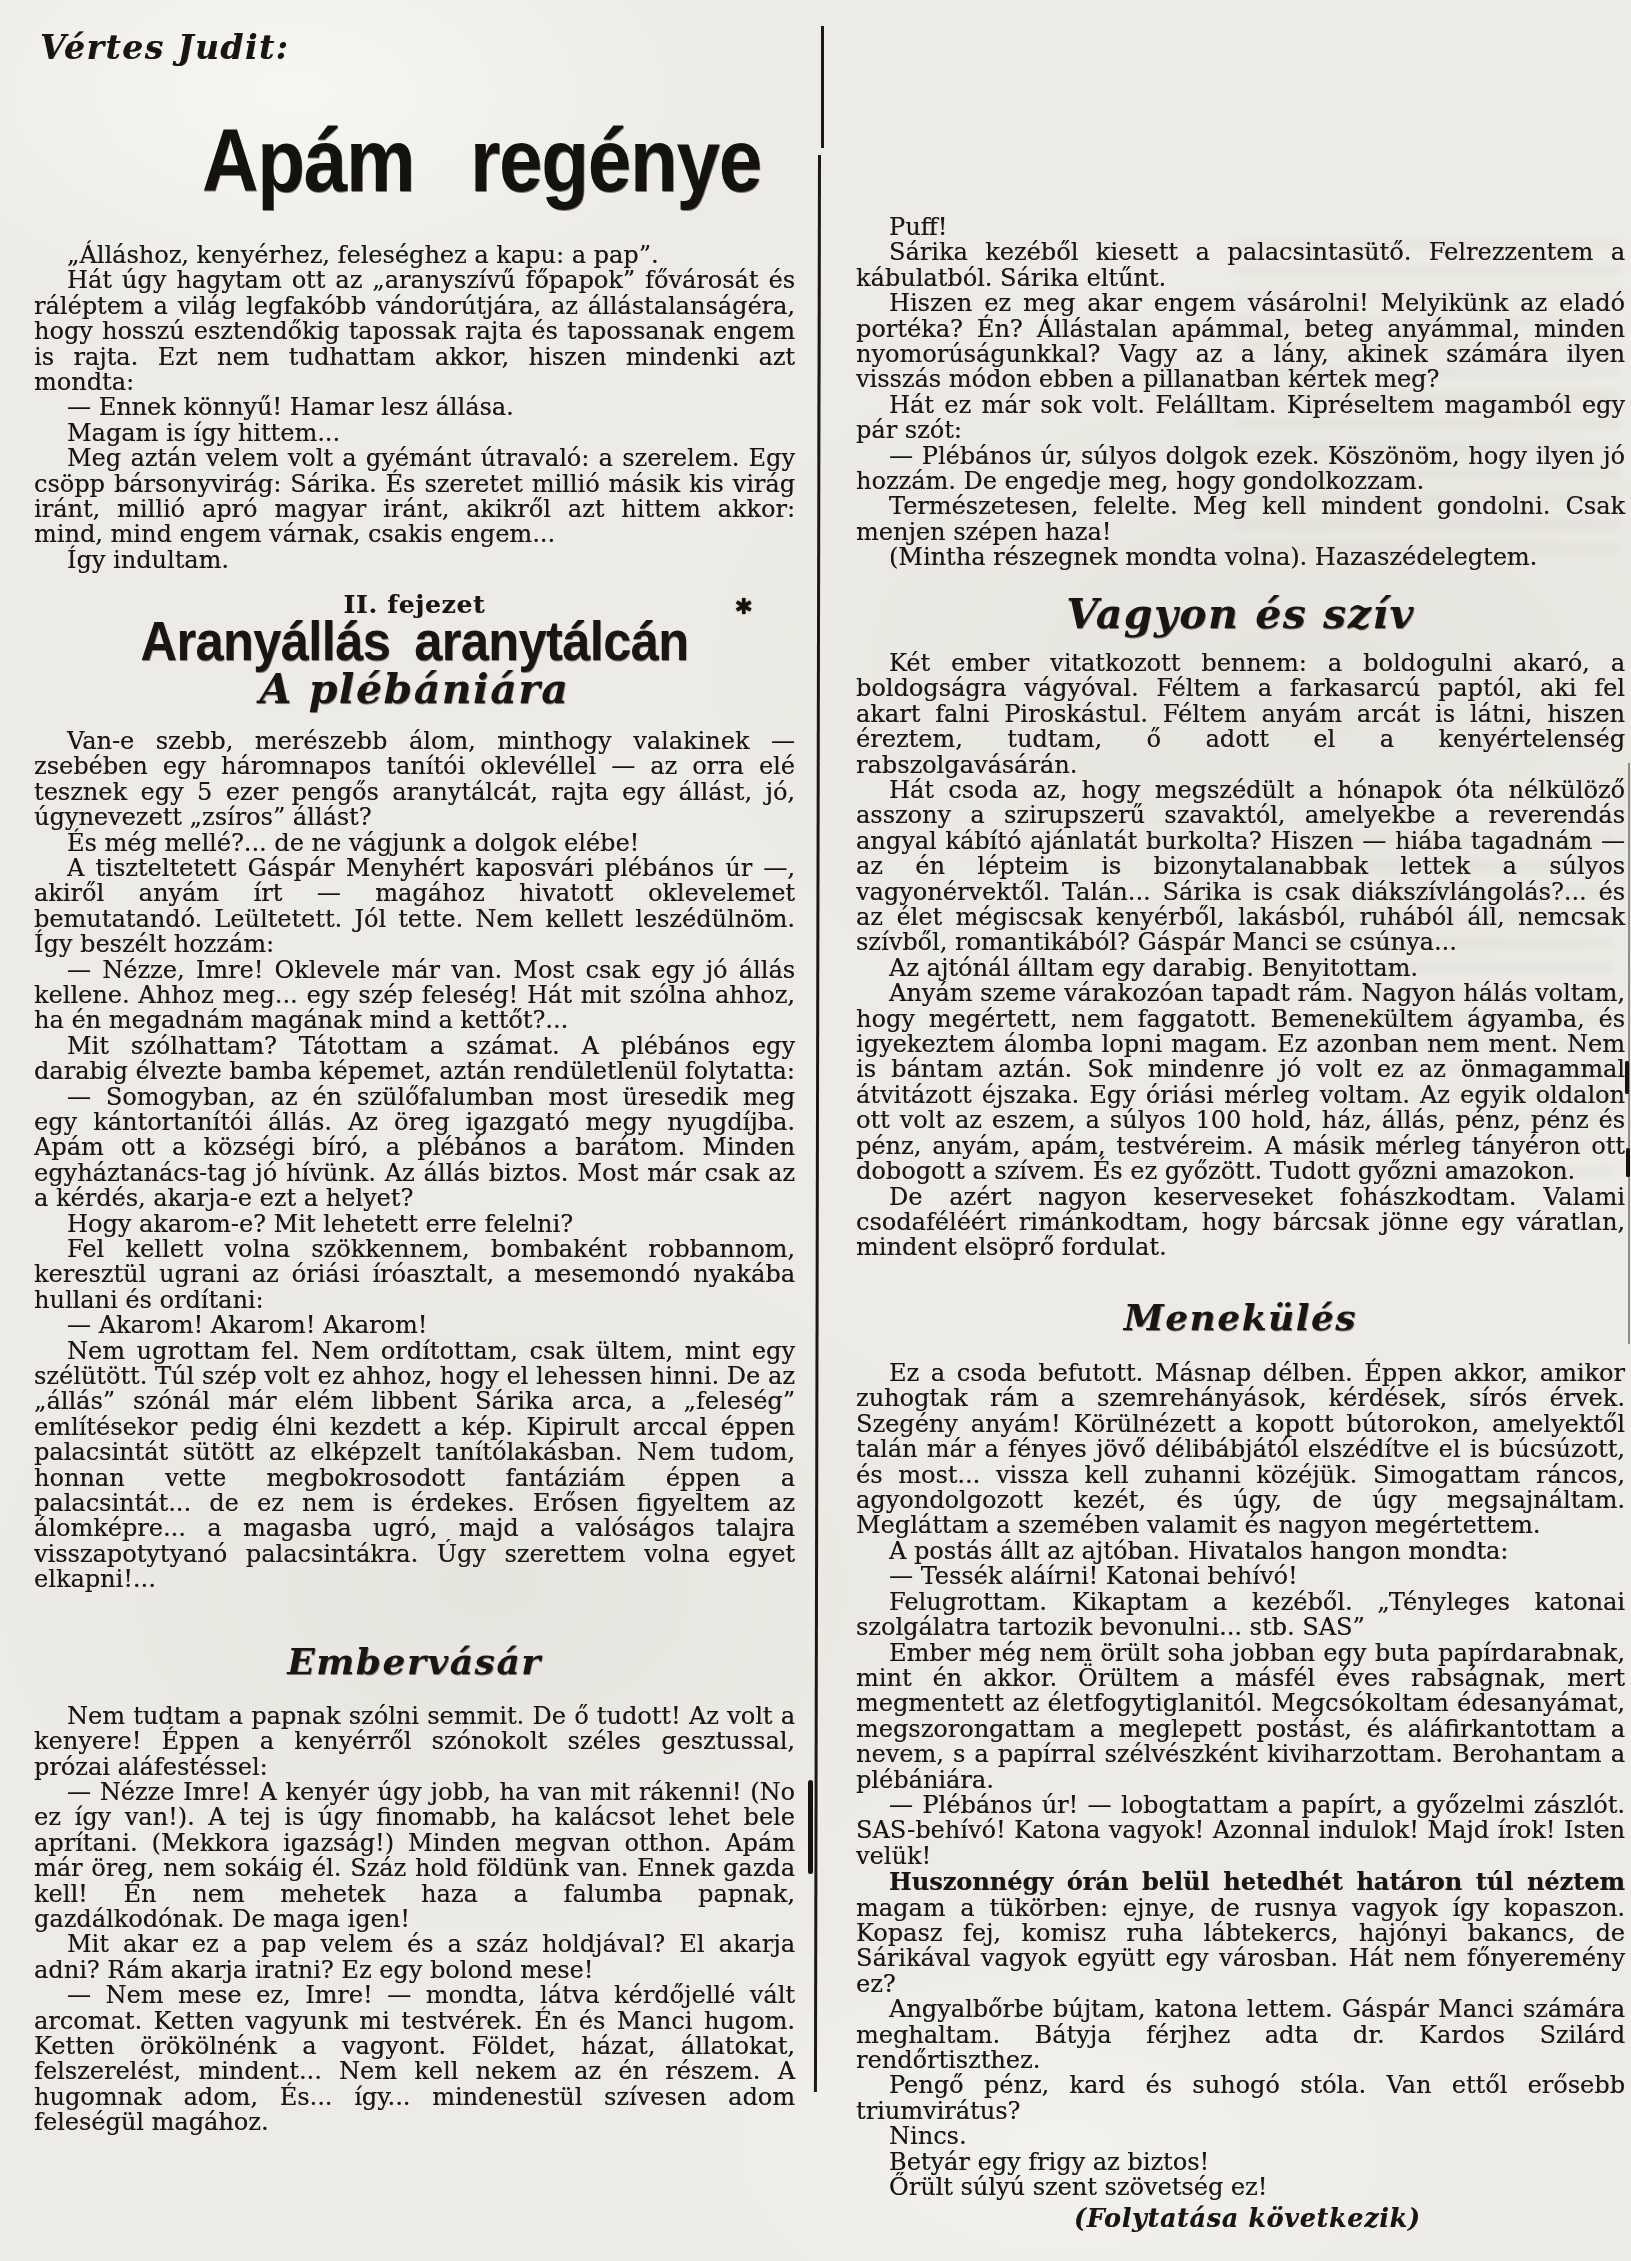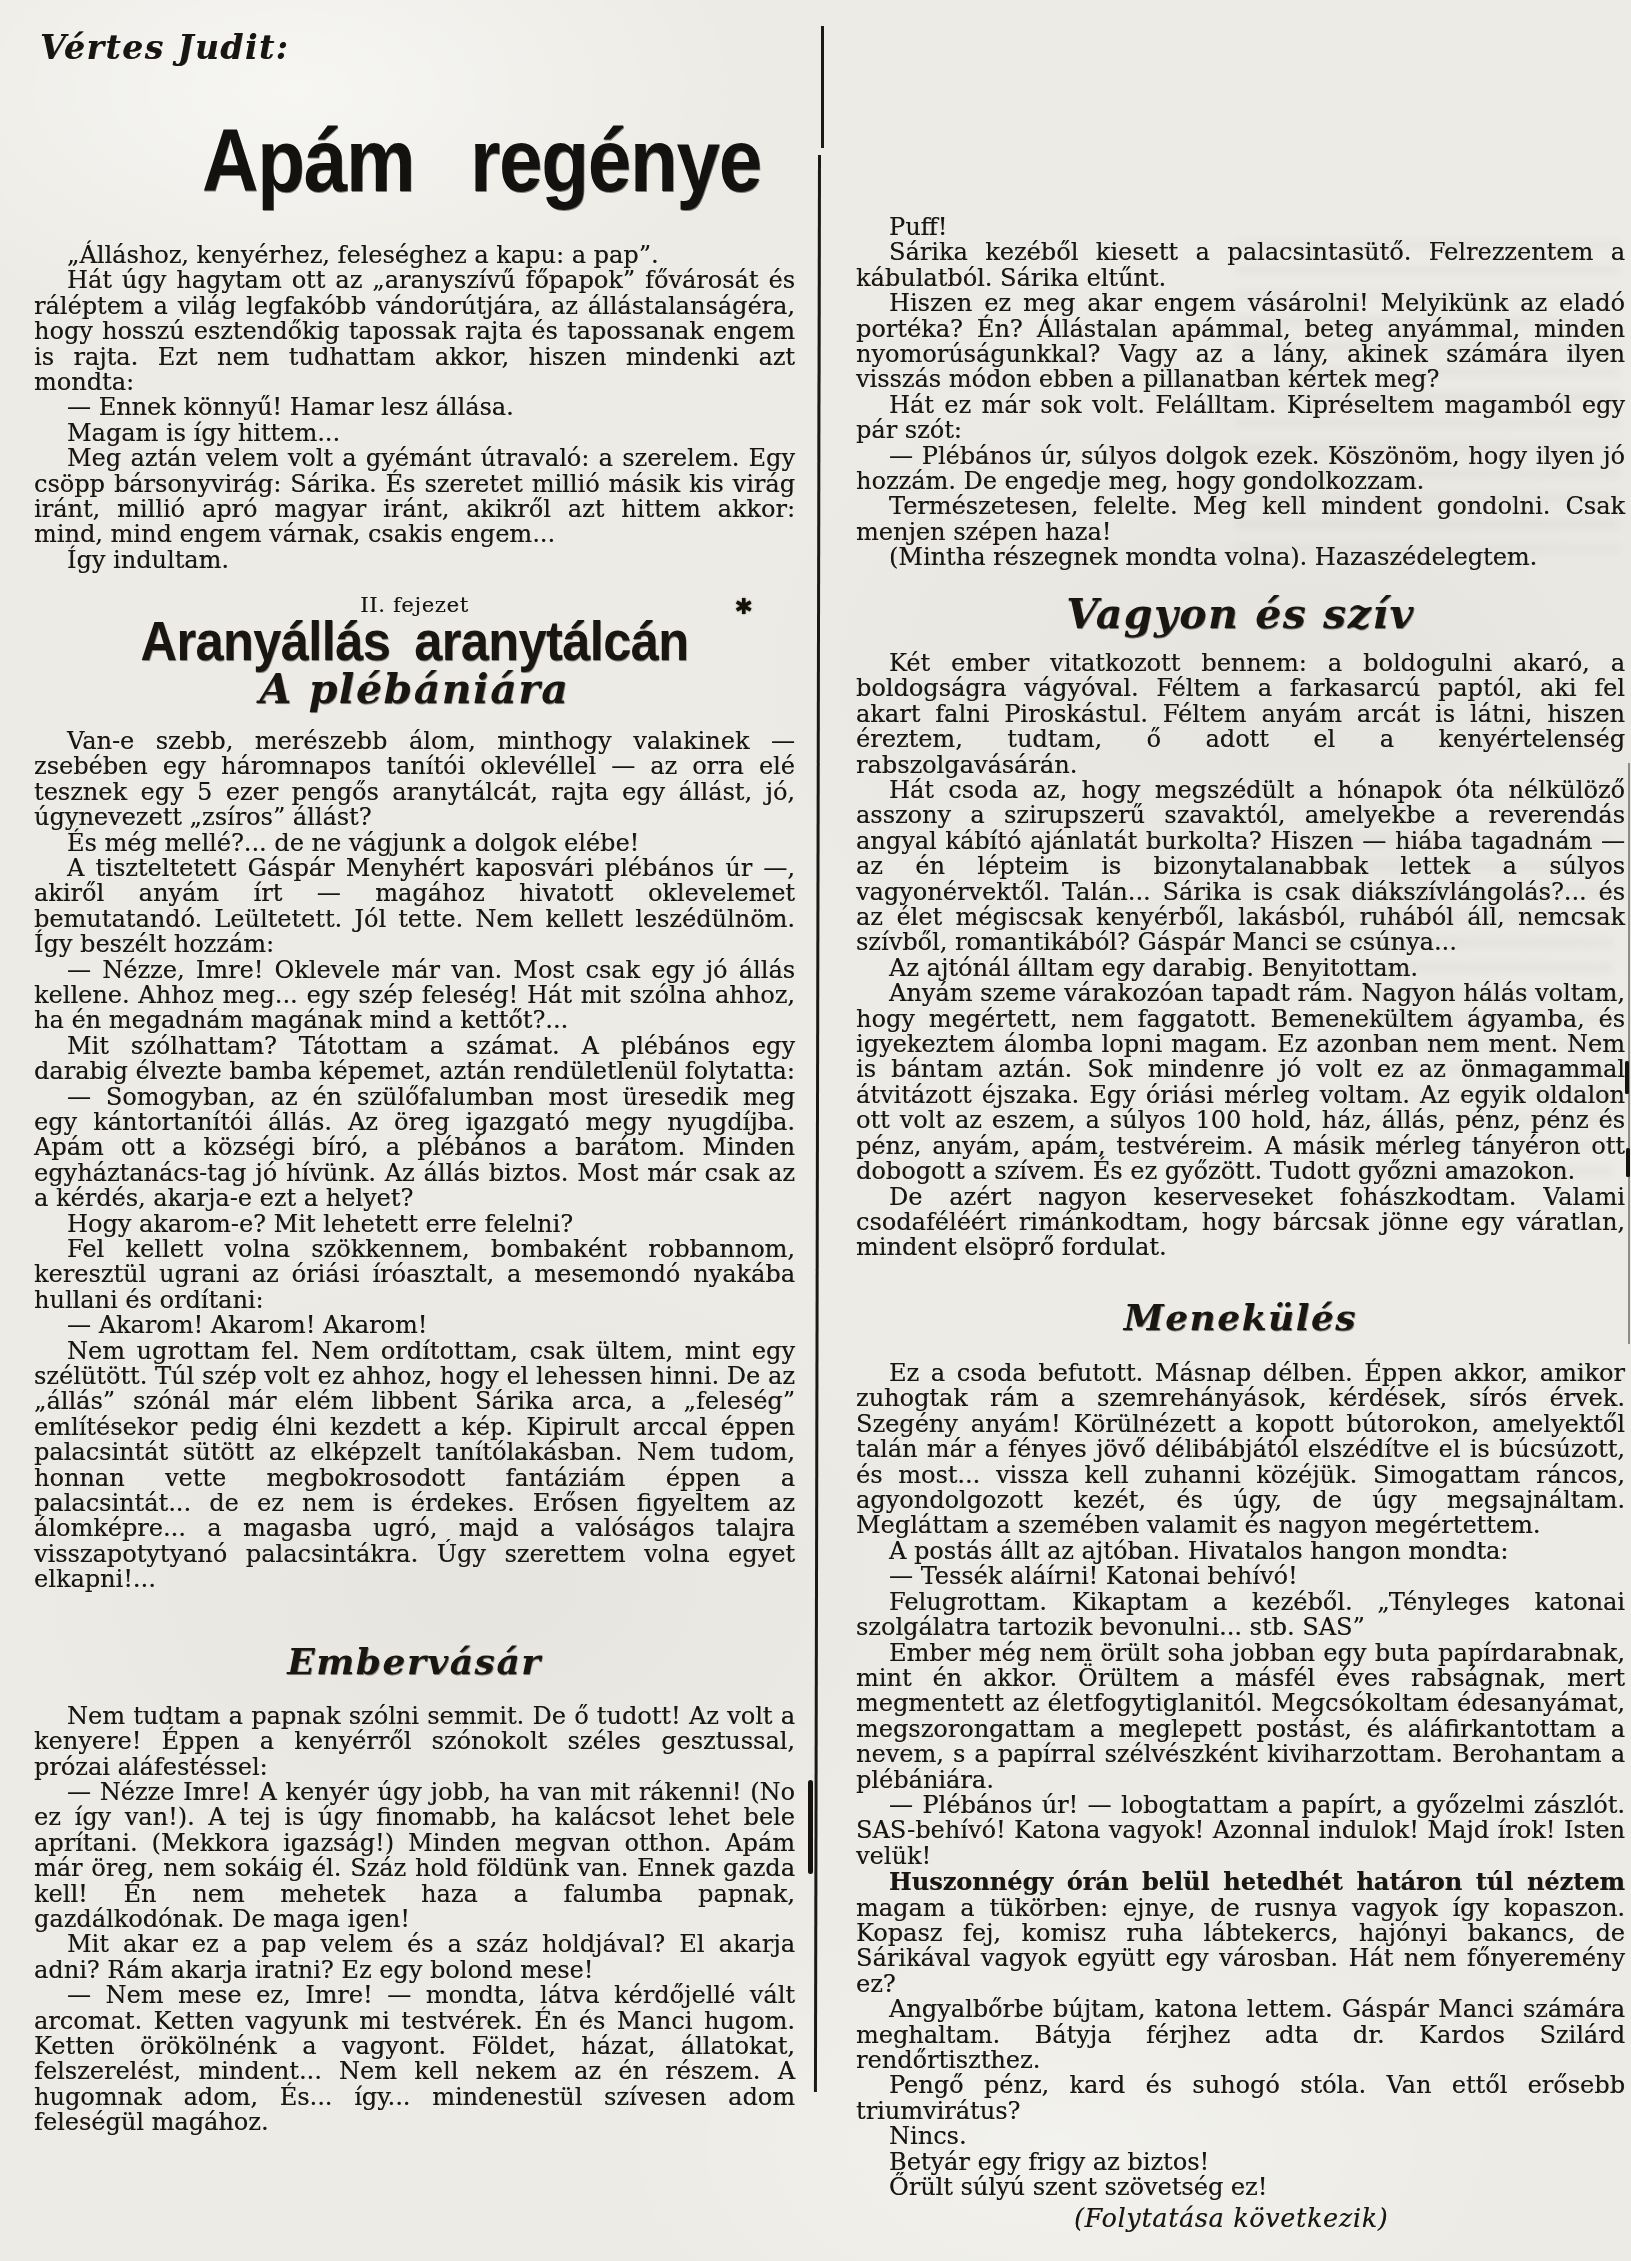--- a/index.html
+++ b/index.html
@@ -24,35 +24,35 @@
   .byline{position:absolute;left:40px;top:28px;
           font-size:33px;font-weight:bold;font-style:italic;letter-spacing:1.5px;
           text-shadow:0.4px 0.4px 0.5px rgba(25,18,10,.6);text-align:right;}
   .main-title{position:absolute;left:34px;top:109px;width:761px;text-align:center;
           font-family:"Liberation Sans", sans-serif;font-weight:bold;
           font-size:89px;letter-spacing:-1.5px;word-spacing:40px;
           transform:translateX(67px) scaleX(.88);transform-origin:center;
           color:#141210;text-shadow:0.7px 0.7px 0.7px rgba(20,15,8,.5);}
   
   .chapter-row{position:relative;margin-top:19px;text-align:center;}
-  .chapter-label{font-size:21px;font-weight:normal;letter-spacing:0.7px;}
+  .chapter-label{font-size:25px;font-weight:bold;letter-spacing:0.7px;}
   .ornament{position:absolute;right:42px;top:1.5px;font-size:22px;color:#141109;
             text-shadow:0 0 1.5px rgba(20,15,8,.8);}
   .big-heading{margin-top:10.2px;text-align:center;
           font-family:"Liberation Sans", sans-serif;font-weight:bold;
           font-size:55px;letter-spacing:-0.7px;word-spacing:11.6px;
           transform:scaleX(.92);transform-origin:center;
           text-shadow:0.6px 0.6px 0.7px rgba(20,15,8,.5);}
   .ital-heading{margin-top:11.6px;margin-bottom:16px;text-align:center;
           font-size:41px;line-height:47px;font-weight:bold;font-style:italic;
           letter-spacing:1.5px;text-shadow:0.6px 0.6px 0.7px rgba(20,15,8,.55);}
   .ital-heading.space-above{margin-top:45px;margin-bottom:19px;font-size:36px;}
   .bold-lead{font-weight:bold;}
   .footer-line{margin-top:5.8px;margin-left:218px;text-indent:0;
-          font-size:25.4px;font-weight:normal;font-style:italic;letter-spacing:0.7px;}
+          font-size:25.4px;font-weight:bold;font-style:italic;letter-spacing:0.7px;}
   
   .v-rule{position:absolute;background:#1d1a16;}
   .rule-divider-top{left:821px;top:26px;width:2.9px;height:122px;}
   .rule-divider{left:818px;top:155px;width:2.9px;height:1937px;
           transform:rotate(.12deg);transform-origin:top;
           box-shadow:0 305px 0 0 rgba(29,26,22,.25) inset;}
   .rule-right-a{left:1628px;top:763px;width:1.5px;height:581px;opacity:.45;}
   .blob{position:absolute;background:#15120e;border-radius:1.5px;}
   .blob-a{left:1625px;top:1061px;width:3.6px;height:33px;}
   .blob-b{left:1626px;top:1148px;width:3.6px;height:29px;}

